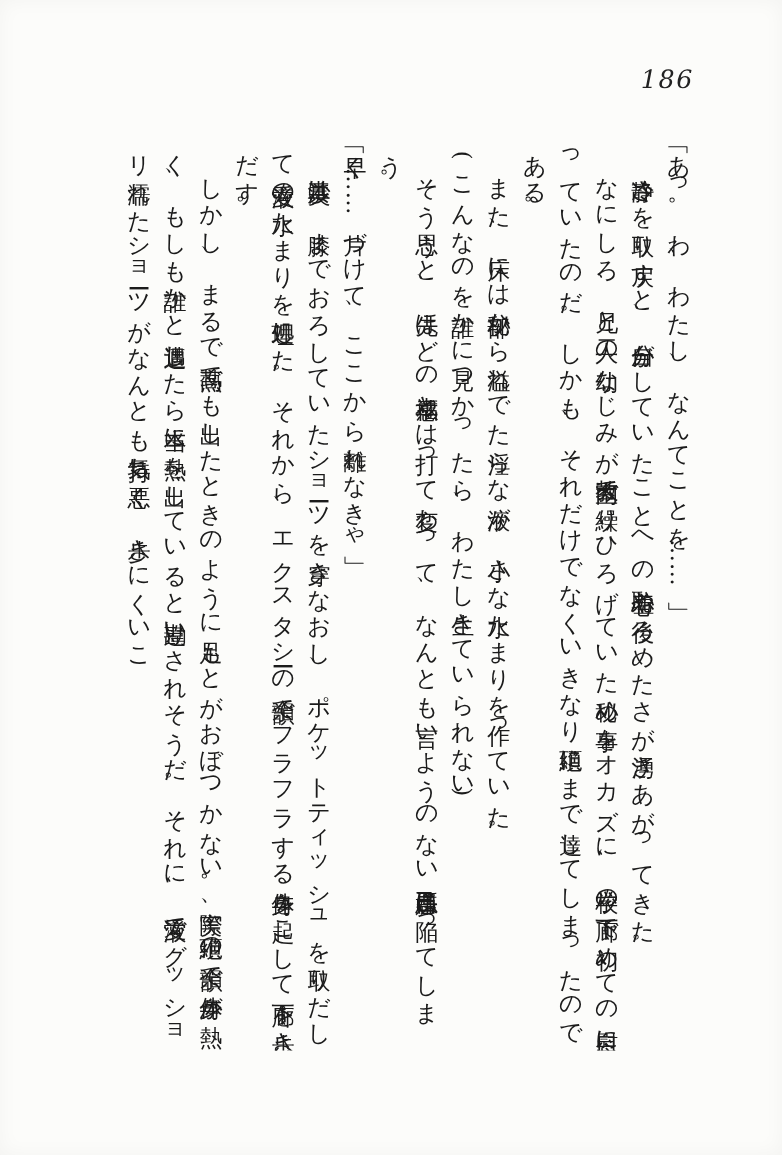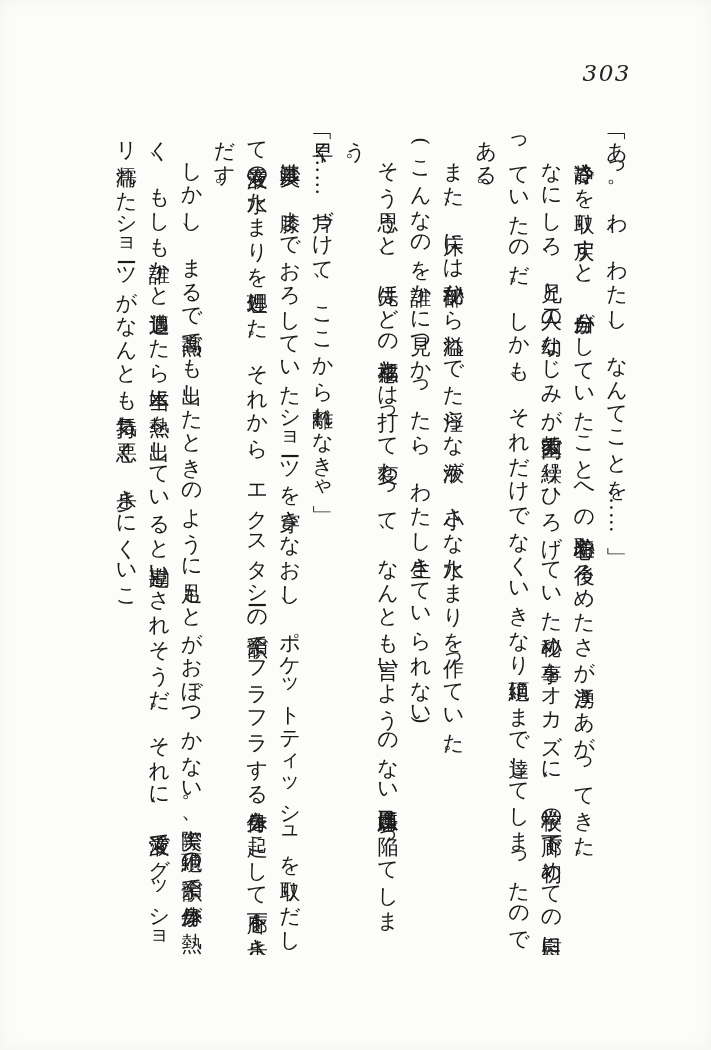--- a/index.html
+++ b/index.html
@@ -43,21 +43,21 @@
     line-height:1;
     letter-spacing:0;
     text-indent:0;
     color:#222;
   }
 </style>
 </head>
 <body>
 
 <div class="page">
-  <div class="page-number">303</div>
+  <div class="page-number">186</div>
   <div class="text-block" id="text-block">
       <p class="para dialogue">「あっ。わ、わたし、なんてことを……」</p>
       <p class="para narrative">冷静さを取り戻すと、自分がしていたことへの羞恥心や後ろめたさが湧きあがってきた。</p>
       <p class="para narrative">なにしろ、兄と二人の幼なじみが教室内で繰りひろげていた秘め事をオカズに、学校の廊下で初めての自慰に<span class="rb">耽<span class="rt">ふけ</span></span>っていたのだ。しかも、それだけでなくいきなり絶頂にまで達してしまったのである。</p>
       <p class="para narrative">また、床には秘部から溢れでた淫らな液が、小さな水たまりを作っていた。</p>
       <p class="para thought">(こんなのを誰かに見つかったら、わたし生きていられない)</p>
       <p class="para narrative">そう思うと、先ほどの幸福感とは打って変わって、なんとも言いようのない自己嫌悪に陥ってしまう。</p>
       <p class="para dialogue">「早く……片づけて、ここから離れなきゃ」</p>
       <p class="para narrative">真沙美は、膝までおろしていたショーツを穿きなおし、ポケットティッシュを取りだして愛液の水たまりを処理した。それから、エクスタシーの余韻でフラフラする身体を起こして廊下を歩きだす。</p>
       <p class="para narrative">しかし、まるで高熱でも出したときのように足もとがおぼつかない。実際、絶頂の余韻で身体が熱く、もしも誰かと遭遇したら本当に熱を出していると勘違いされそうだ。それに、愛液でグッショリ濡れたショーツがなんとも気持ち悪く、歩きにくいこ</p>

